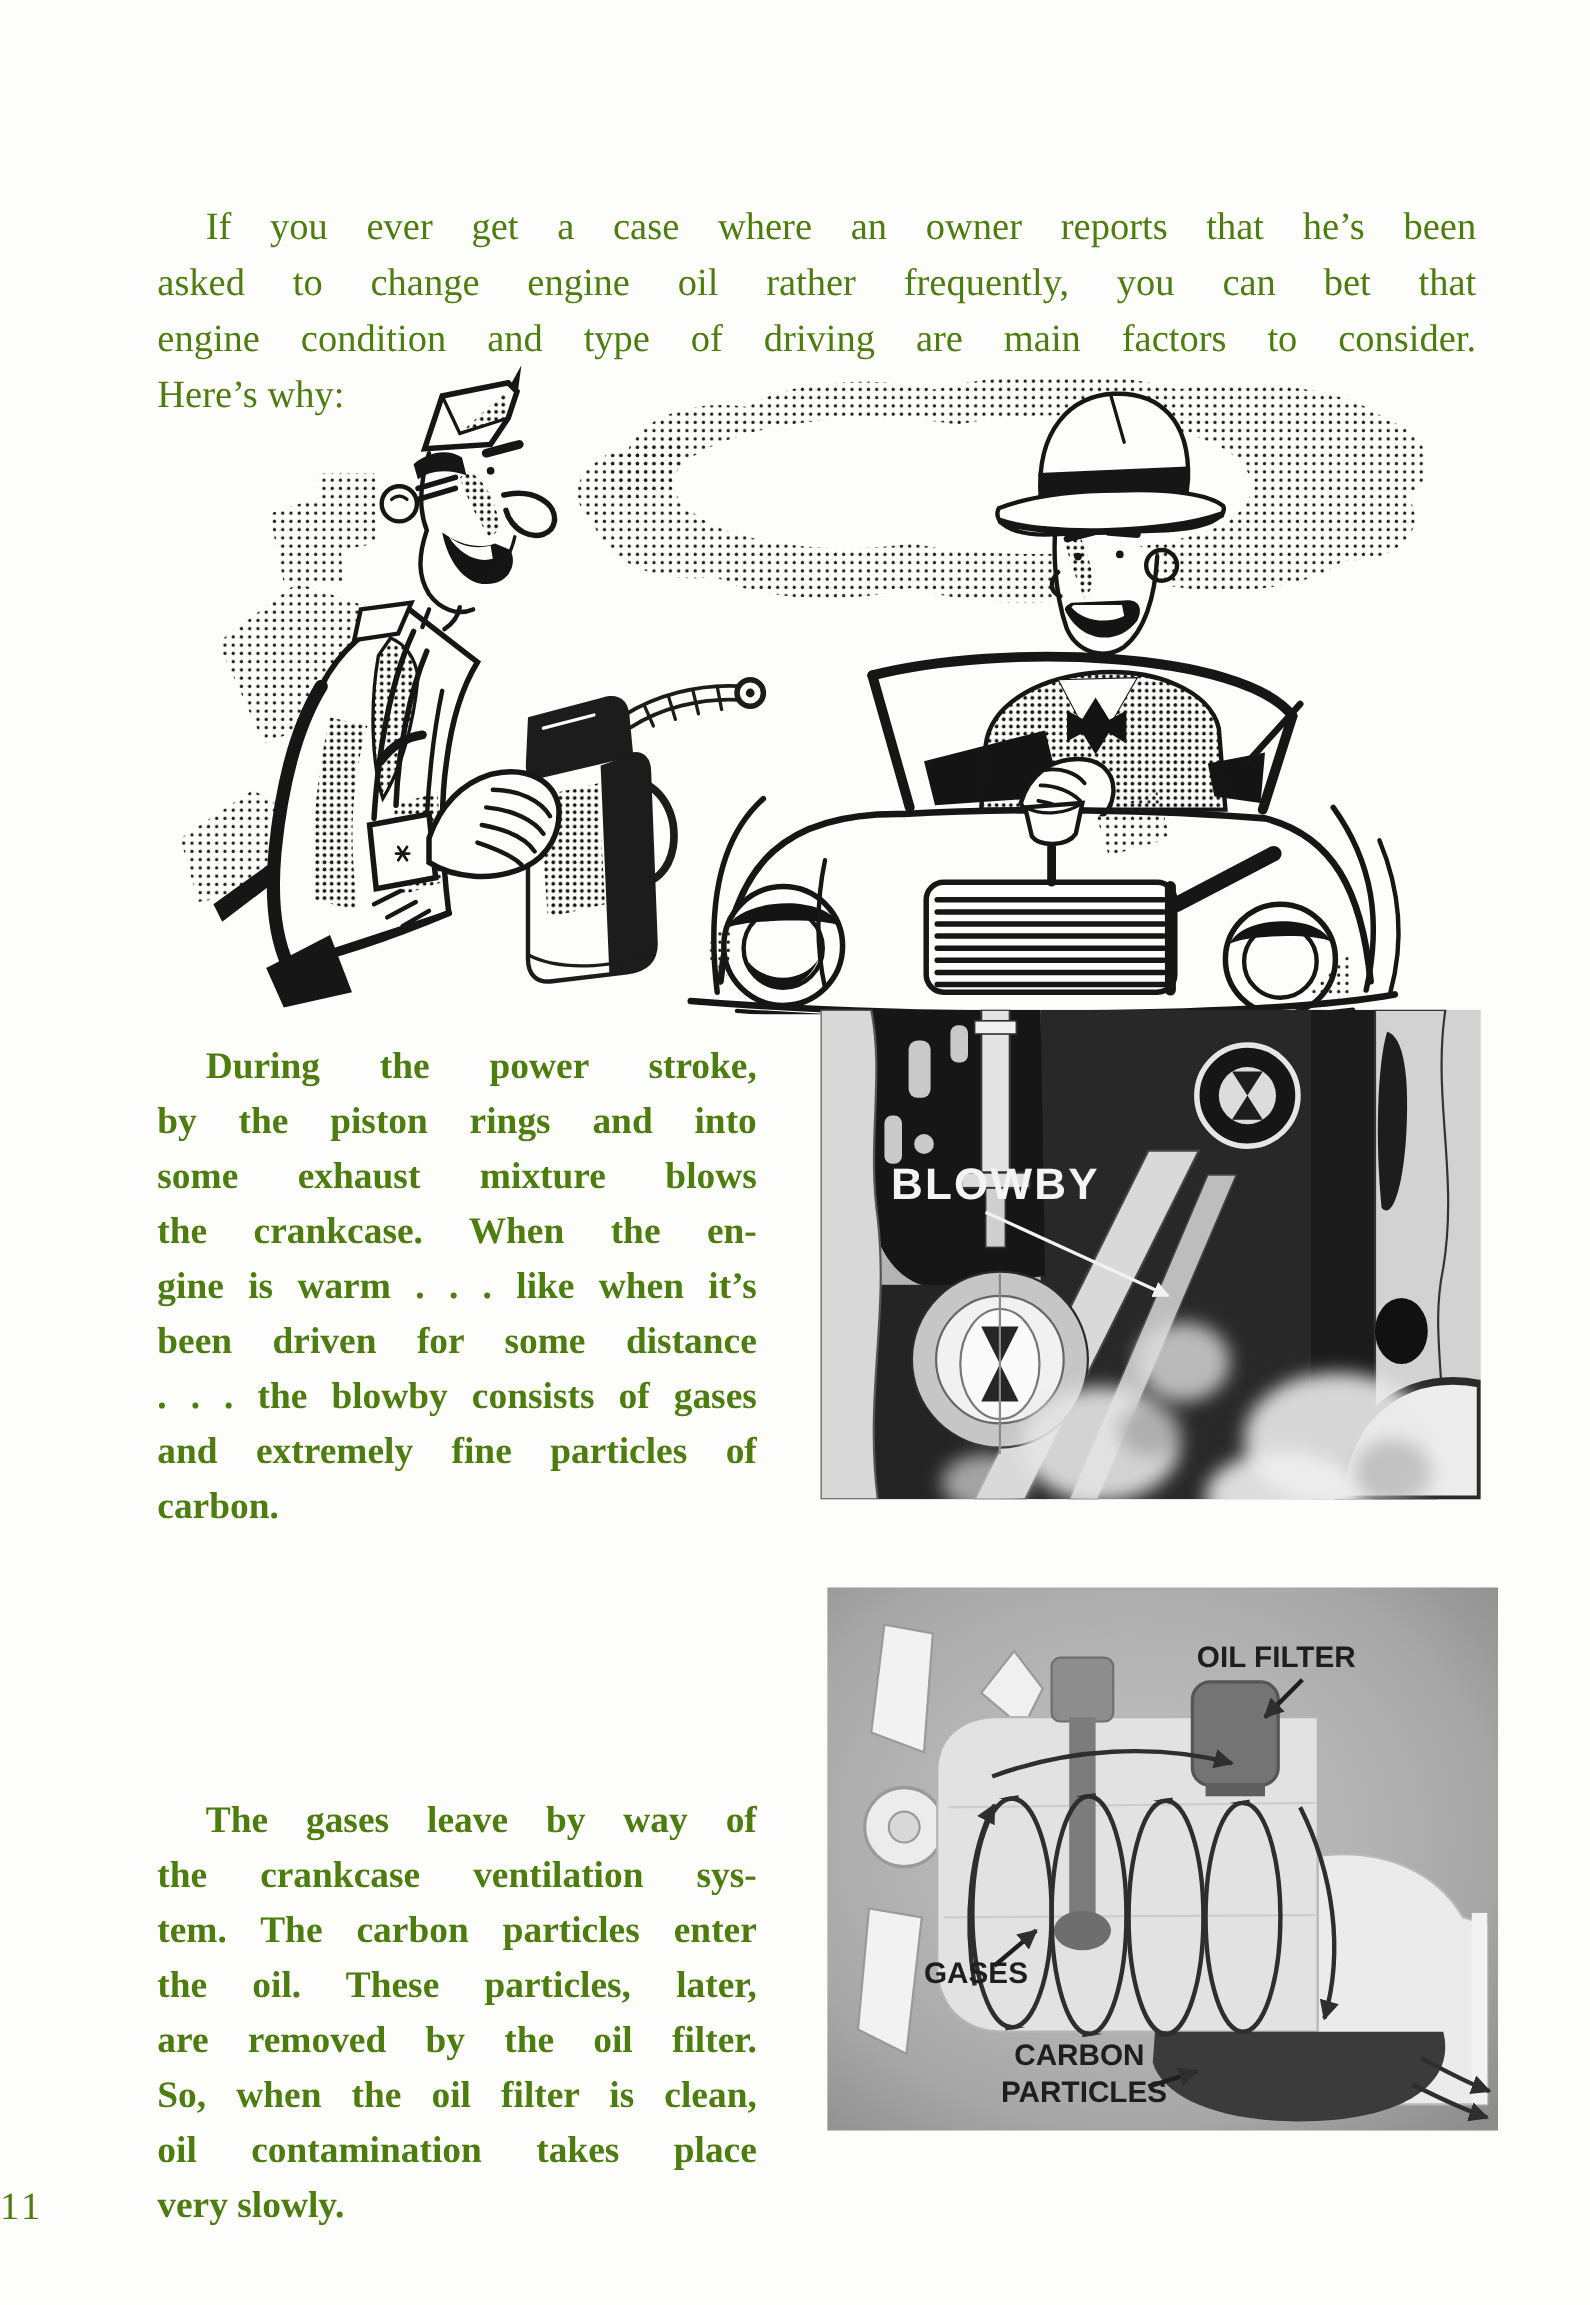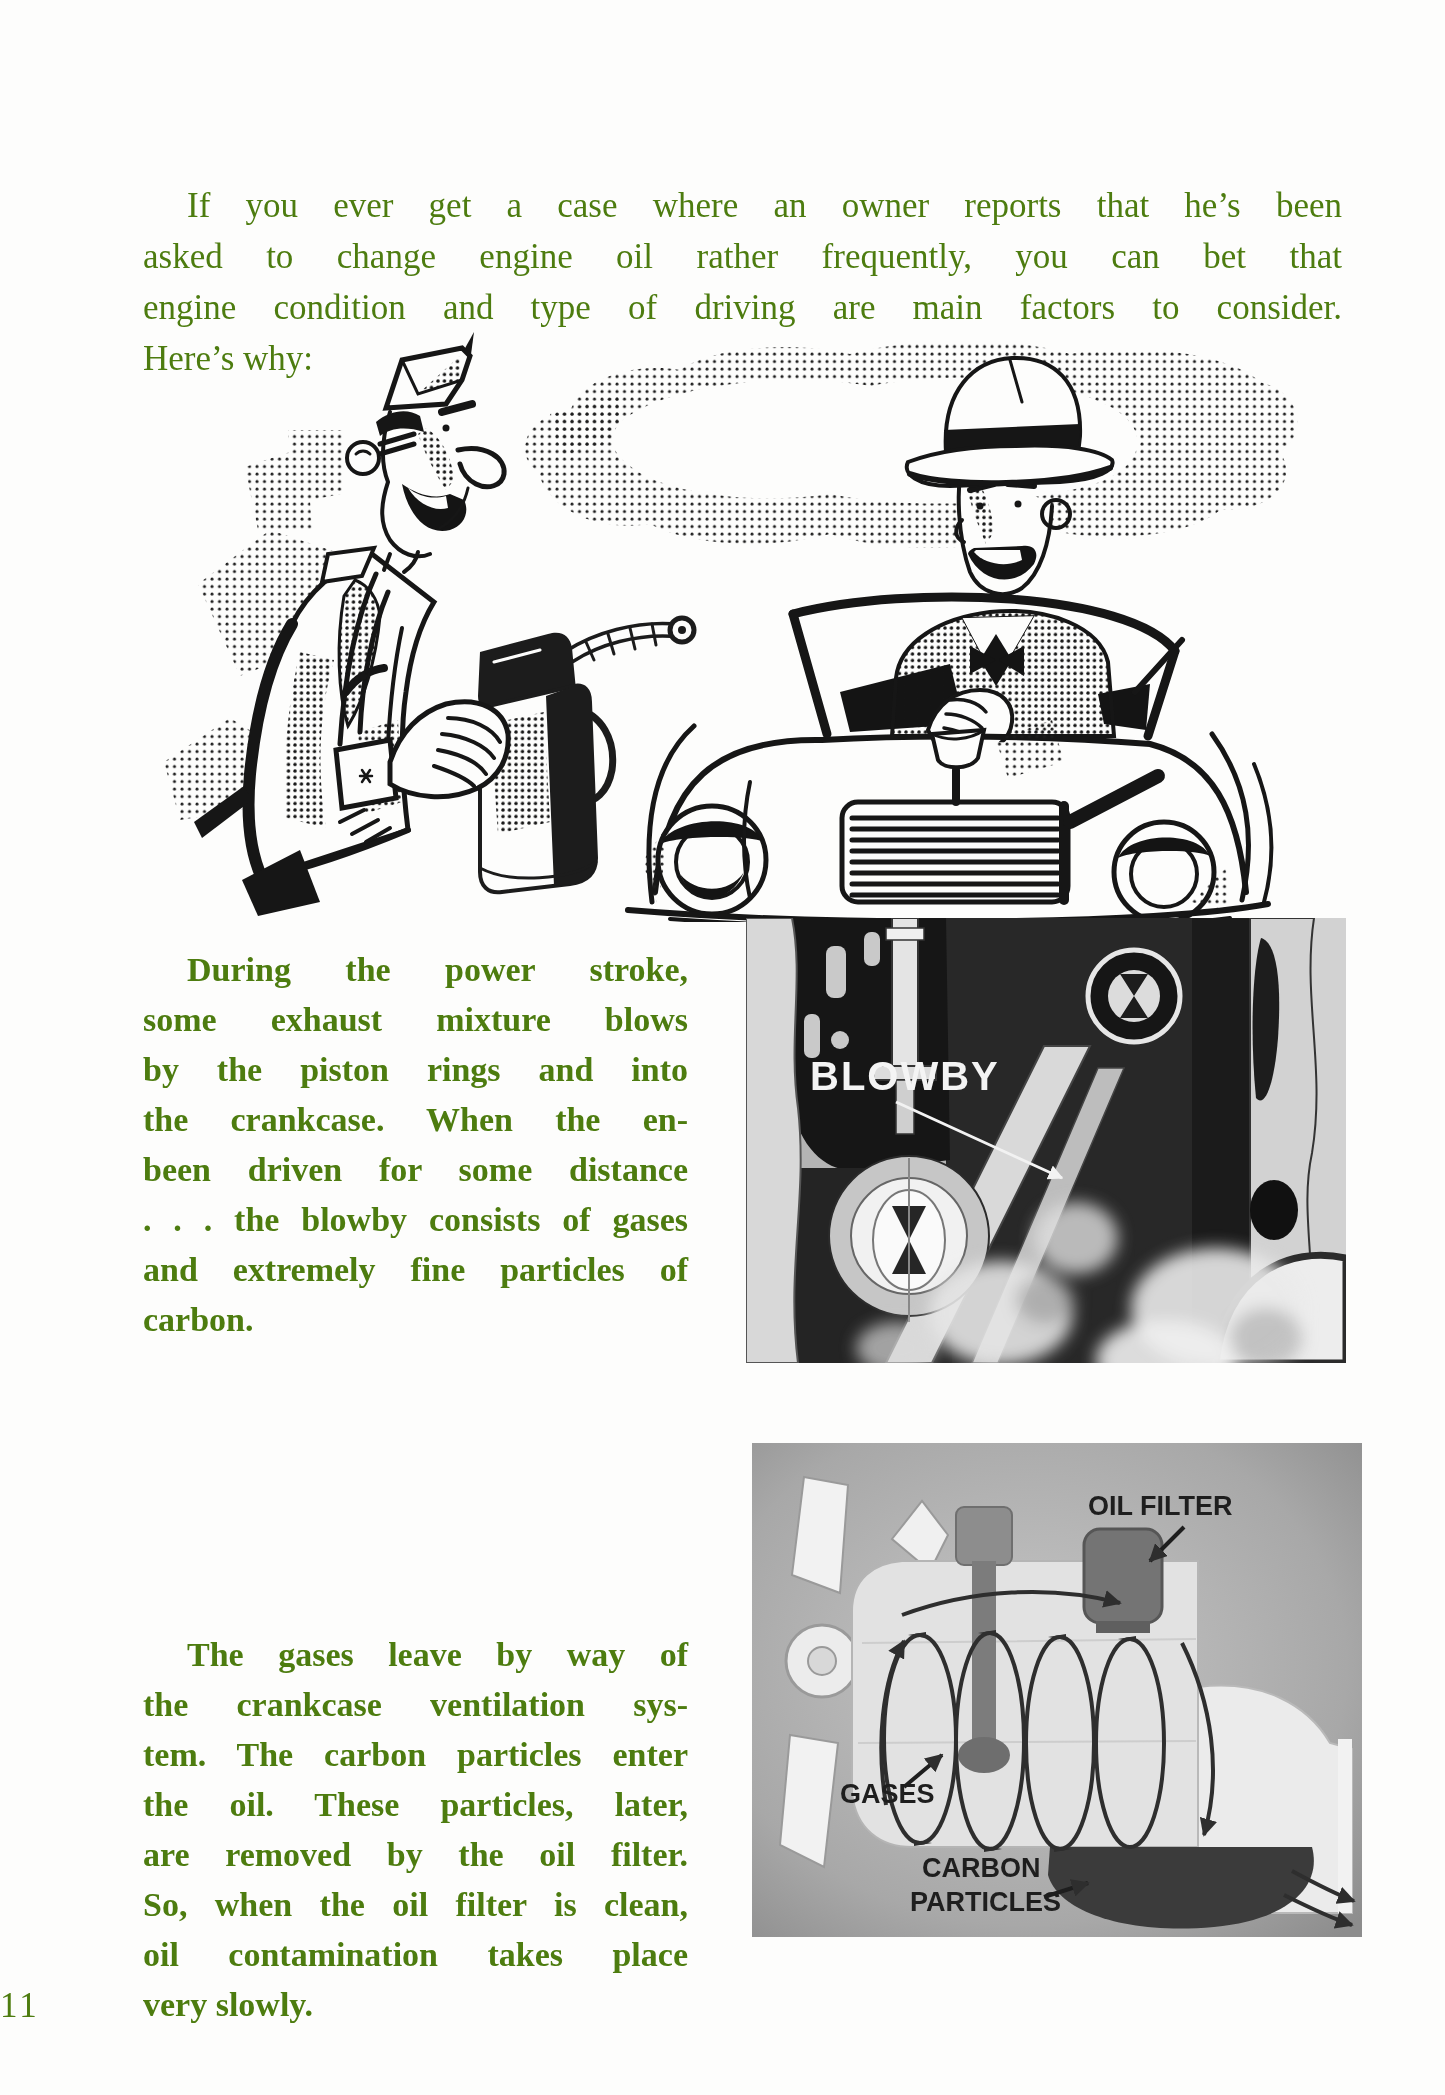--- a/index.html
+++ b/index.html
@@ -208,23 +208,24 @@
       <path d="M846,478 L902,458 L914,500 L858,516 Z" fill="url(#dotsL)" stroke="none"></path>
       <path d="M600,520 C592,558 592,600 600,636" stroke-width="4"></path>
 
       <path d="M478,648 C700,666 1010,662 1118,642" stroke-width="6"></path>
       <path d="M520,657 C720,671 980,669 1080,656" stroke-width="4"></path>
     </g>
   </svg>
 
   <div class="para col p2">
     <span class="line indent">During the power stroke,</span>
+    <span class="line">by the piston rings and into</span>
     <span class="line">some exhaust mixture blows</span>
-    <span class="line">by the piston rings and into</span>
     <span class="line">the crankcase. When the en-</span>
+    <span class="line">gine is warm . . . like when it’s</span>
     <span class="line">been driven for some distance</span>
     <span class="line">. . . the blowby consists of gases</span>
     <span class="line">and extremely fine particles of</span>
     <span class="line left">carbon.</span>
   </div>
 
   <svg class="fig fig1" width="600" height="445" viewBox="0 0 600 445">
     <defs>
       <filter id="smk" x="-40%" y="-40%" width="180%" height="180%">
           <feGaussianBlur stdDeviation="8"></feGaussianBlur>

